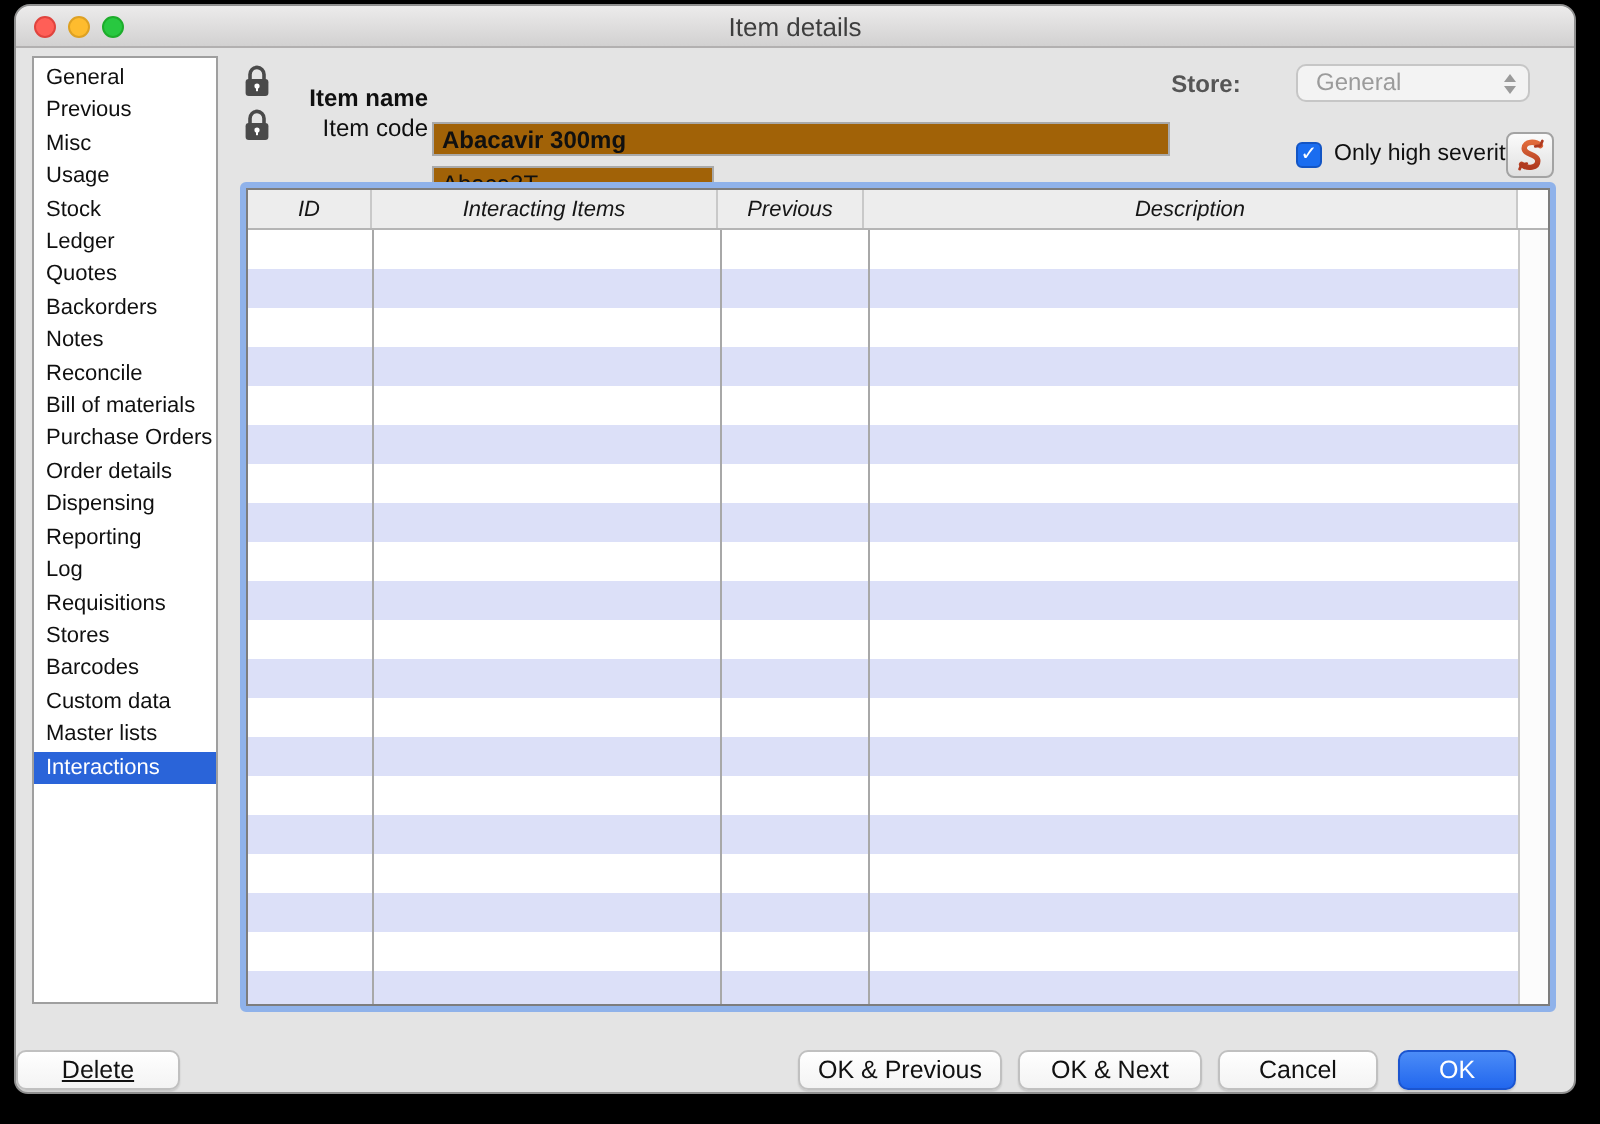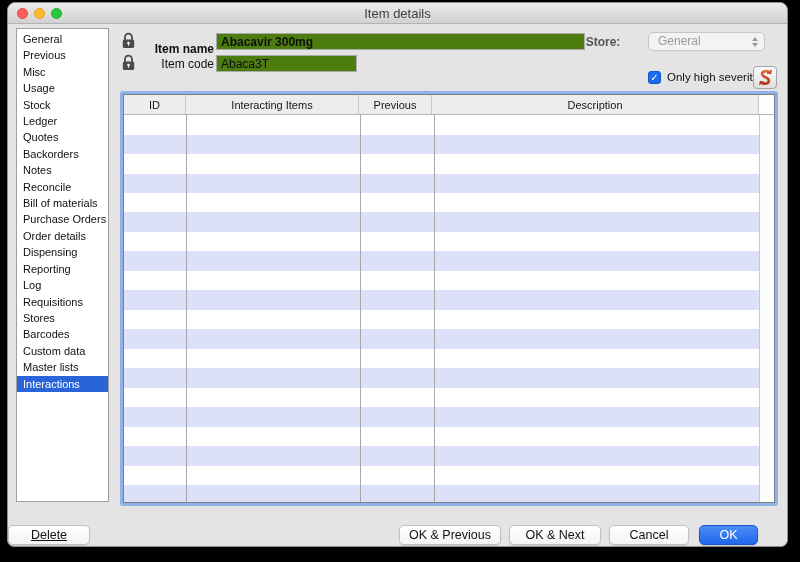--- a/index.html
+++ b/index.html
@@ -27,22 +27,22 @@
   .sidebar{position:absolute; left:8px; top:25px; width:93px; height:474px;
     background:#fff; border:1px solid #9f9f9f; overflow:hidden;}
   .sb-item{font-size:11px; line-height:12.4px; padding:2px 2px 2px 6px; color:#101010;
     white-space:nowrap; overflow:hidden; cursor:default;}
   .sb-item.selected{background:var(--selection-blue); color:#fff;}
   .sidebar .spacer{height:2px;}
 
   
   .lock{position:absolute; width:15px; height:17px;}
   .lbl{position:absolute; font-size:12px; color:#101010; width:86px; text-align:right;}
-  .field{position:absolute; height:17px; border:1px solid #a9a9a9; background:#4d7c0f;
-    font-family:inherit; font-size:12px; padding:0 4px; color:#101010; outline:none;}
+  .field{position:absolute; height:17px; border:1px solid #a9a9a9; background:#a16207;
+    font-family:inherit; font-size:12px; padding:0 4px; color:#101010; outline:none;margin-top:28px;}
   .store-lbl{position:absolute; left:560px; top:32px; width:70px; text-align:center;
     font-size:12px; font-weight:600; color:#555;}
   .dropdown{position:absolute; left:640px; top:29px; width:117px; height:19px;
     border:1px solid #c6c6c6; border-radius:5px; background:#f3f3f3; color:#9b9b9b;
     font-size:12px; line-height:17px; padding-left:9px;}
   .stepper{position:absolute; right:4px; top:2px; width:11px; height:14px;
     display:flex; flex-direction:column; align-items:center; justify-content:center; gap:2px;}
   .stepper .up{width:0;height:0;border-left:3.5px solid transparent;border-right:3.5px solid transparent;border-bottom:4px solid #9a9a9a;}
   .stepper .down{width:0;height:0;border-left:3.5px solid transparent;border-right:3.5px solid transparent;border-top:4px solid #9a9a9a;}
 
@@ -57,21 +57,21 @@
     border:1px solid #a3a3a3; border-radius:4px; background:linear-gradient(#fbfbfb,#e0e0e0);
     display:flex; align-items:center; justify-content:center;}
 
   
   .focus-ring{position:absolute; left:112px; top:88px; width:658px; height:415px;
     border:3px solid var(--focus-ring); border-radius:3px;}
   .itable{width:100%; height:100%; border:1px solid #7d7d7d; background:#fff;
     display:flex; flex-direction:column;}
   .thead{height:20px; display:flex; background:#ededed; border-bottom:1px solid #b5b5b5;
     font-size:11px; color:#161616;}
-  .th{display:flex; align-items:center; justify-content:center; border-right:1px solid #c9c9c9; height:100%;}
+  .th{display:flex; align-items:center; justify-content:center; border-right:1px solid #c9c9c9; height:100%;font-style:italic;}
   .th.c-id{width:62px;} .th.c-items{width:173px;} .th.c-sev{width:73px;}
   .th.c-desc{flex:1;} .th.c-strip{width:15px; background:#fdfdfd; border-right:none;}
   .tbody{flex:1; position:relative;
     background:repeating-linear-gradient(to bottom,#ffffff 0px,#ffffff 19.5px,var(--row-stripe) 19.5px,var(--row-stripe) 39px);}
   .vline{position:absolute; top:0; bottom:0; width:1px; background:#a8a8a8;}
   .vline.l1{left:62px;} .vline.l2{left:236px;} .vline.l3{left:310px;}
   .strip{position:absolute; right:0; top:0; bottom:0; width:15px; background:#fcfcfc; border-left:1px solid #c9c9c9;}
 
   
   .btn{position:absolute; top:522px; height:20px; border:1px solid #c0c0c0; border-radius:5px;

